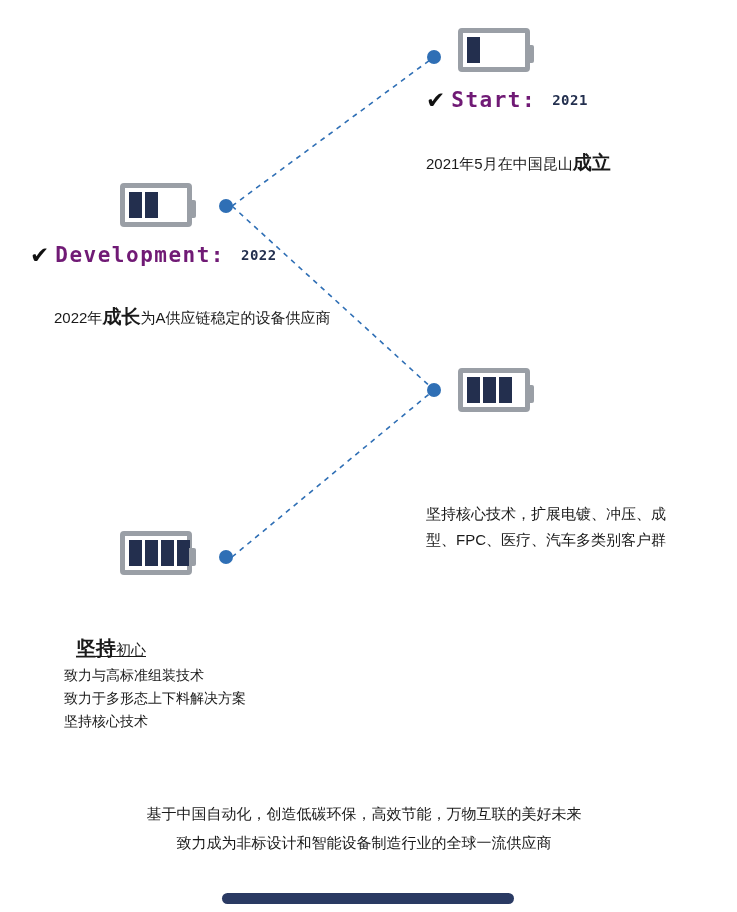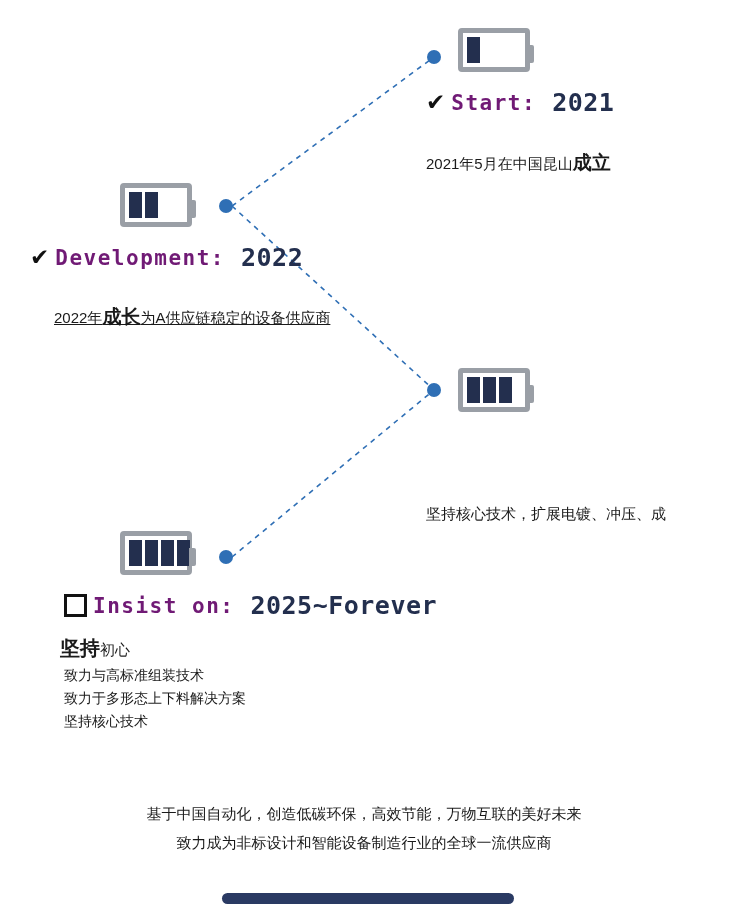--- a/index.html
+++ b/index.html
@@ -94,21 +94,21 @@
   }
   .phase-name {
     font-family: "DejaVu Sans Mono", monospace;
     font-size: 21px;
     font-weight: bold;
     letter-spacing: 1.5px;
     color: #701a75;
   }
   .phase-years {
     font-family: "DejaVu Sans Mono", monospace;
-    font-size: 25px;
+    font-size: 14px;
     font-weight: bold;
     letter-spacing: 0.5px;
     color: #232f4e;
     margin-left: 10px;
   }
   .desc {
     position: absolute;
     font-family: "Liberation Sans", sans-serif;
     font-size: 15px;
     color: #1a1a1a;
@@ -208,63 +208,59 @@
     </div>
   </div>
   <div class="node-dot" style="left:219px; top:199px;"></div>
 
   <div class="title-line" style="left:30px; top:243px;">
     <span class="check-mark">✔</span>
     <span class="phase-name">Development:</span>
     <span class="phase-years">2022</span>
   </div>
 
-  <div class="desc" style="left:54px; top:302px;text-decoration:underline;">
+  <div class="desc" style="left:54px; top:302px;">
     <span>2022年</span><span class="em-big">成长</span><span>为A供应链稳定的设备供应商</span>
   </div>
 
   <div class="battery" style="left:458px; top:368px;">
     <div class="batt-body">
       <div class="batt-cells">
         <div class="cell"></div>
         <div class="cell"></div>
         <div class="cell"></div>
       </div>
       <div class="batt-cap"></div>
     </div>
   </div>
   <div class="node-dot" style="left:427px; top:383px;"></div>
 
 
   <div class="desc-wrap" style="left:426px; top:501px;">
     <div>
       <span>坚持核心技术，</span><span class="em-big">扩展</span><span>电镀、冲压、成</span>
     </div>
+    <div>型、FPC、医疗、汽车多类别客户群</div>
   </div>
 
   <div class="battery" style="left:120px; top:531px;">
     <div class="batt-body">
       <div class="batt-cells">
         <div class="cell"></div>
         <div class="cell"></div>
         <div class="cell"></div>
         <div class="cell"></div>
       </div>
       <div class="batt-cap"></div>
     </div>
   </div>
   <div class="node-dot" style="left:219px; top:550px;"></div>
 
-  <div class="title-line" style="left:64px; top:591px;">
-    <span class="check-box"></span>
-    <span class="phase-name">Insist on:</span>
-    <span class="phase-years">2025~Forever</span>
-  </div>
-
-  <div class="insist-head" style="left:60px; top:635px;">
+
+  <div class="insist-head" style="left:76px; top:635px;text-decoration:underline;">
     <span class="big">坚持</span><span>初心</span>
   </div>
 
   <div class="insist-list" style="left:64px; top:664px;">
     <div>致力与高标准组装技术</div>
     <div>致力于多形态上下料解决方案</div>
     <div>坚持核心技术</div>
   </div>
 
   <div class="footer" style="top:800px;">

